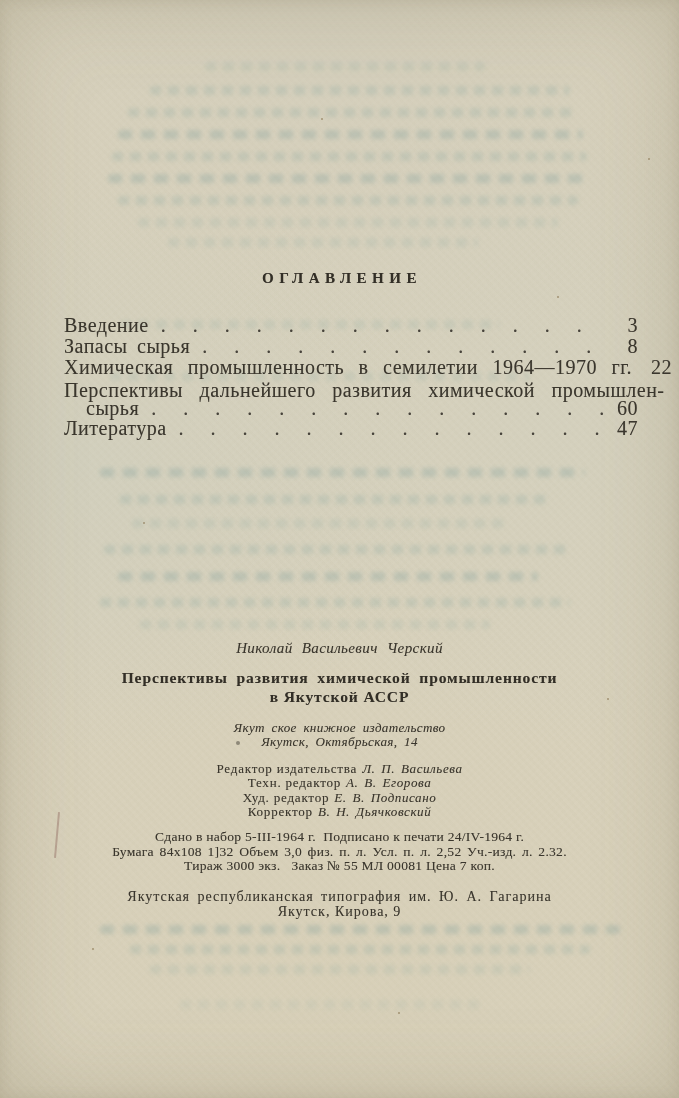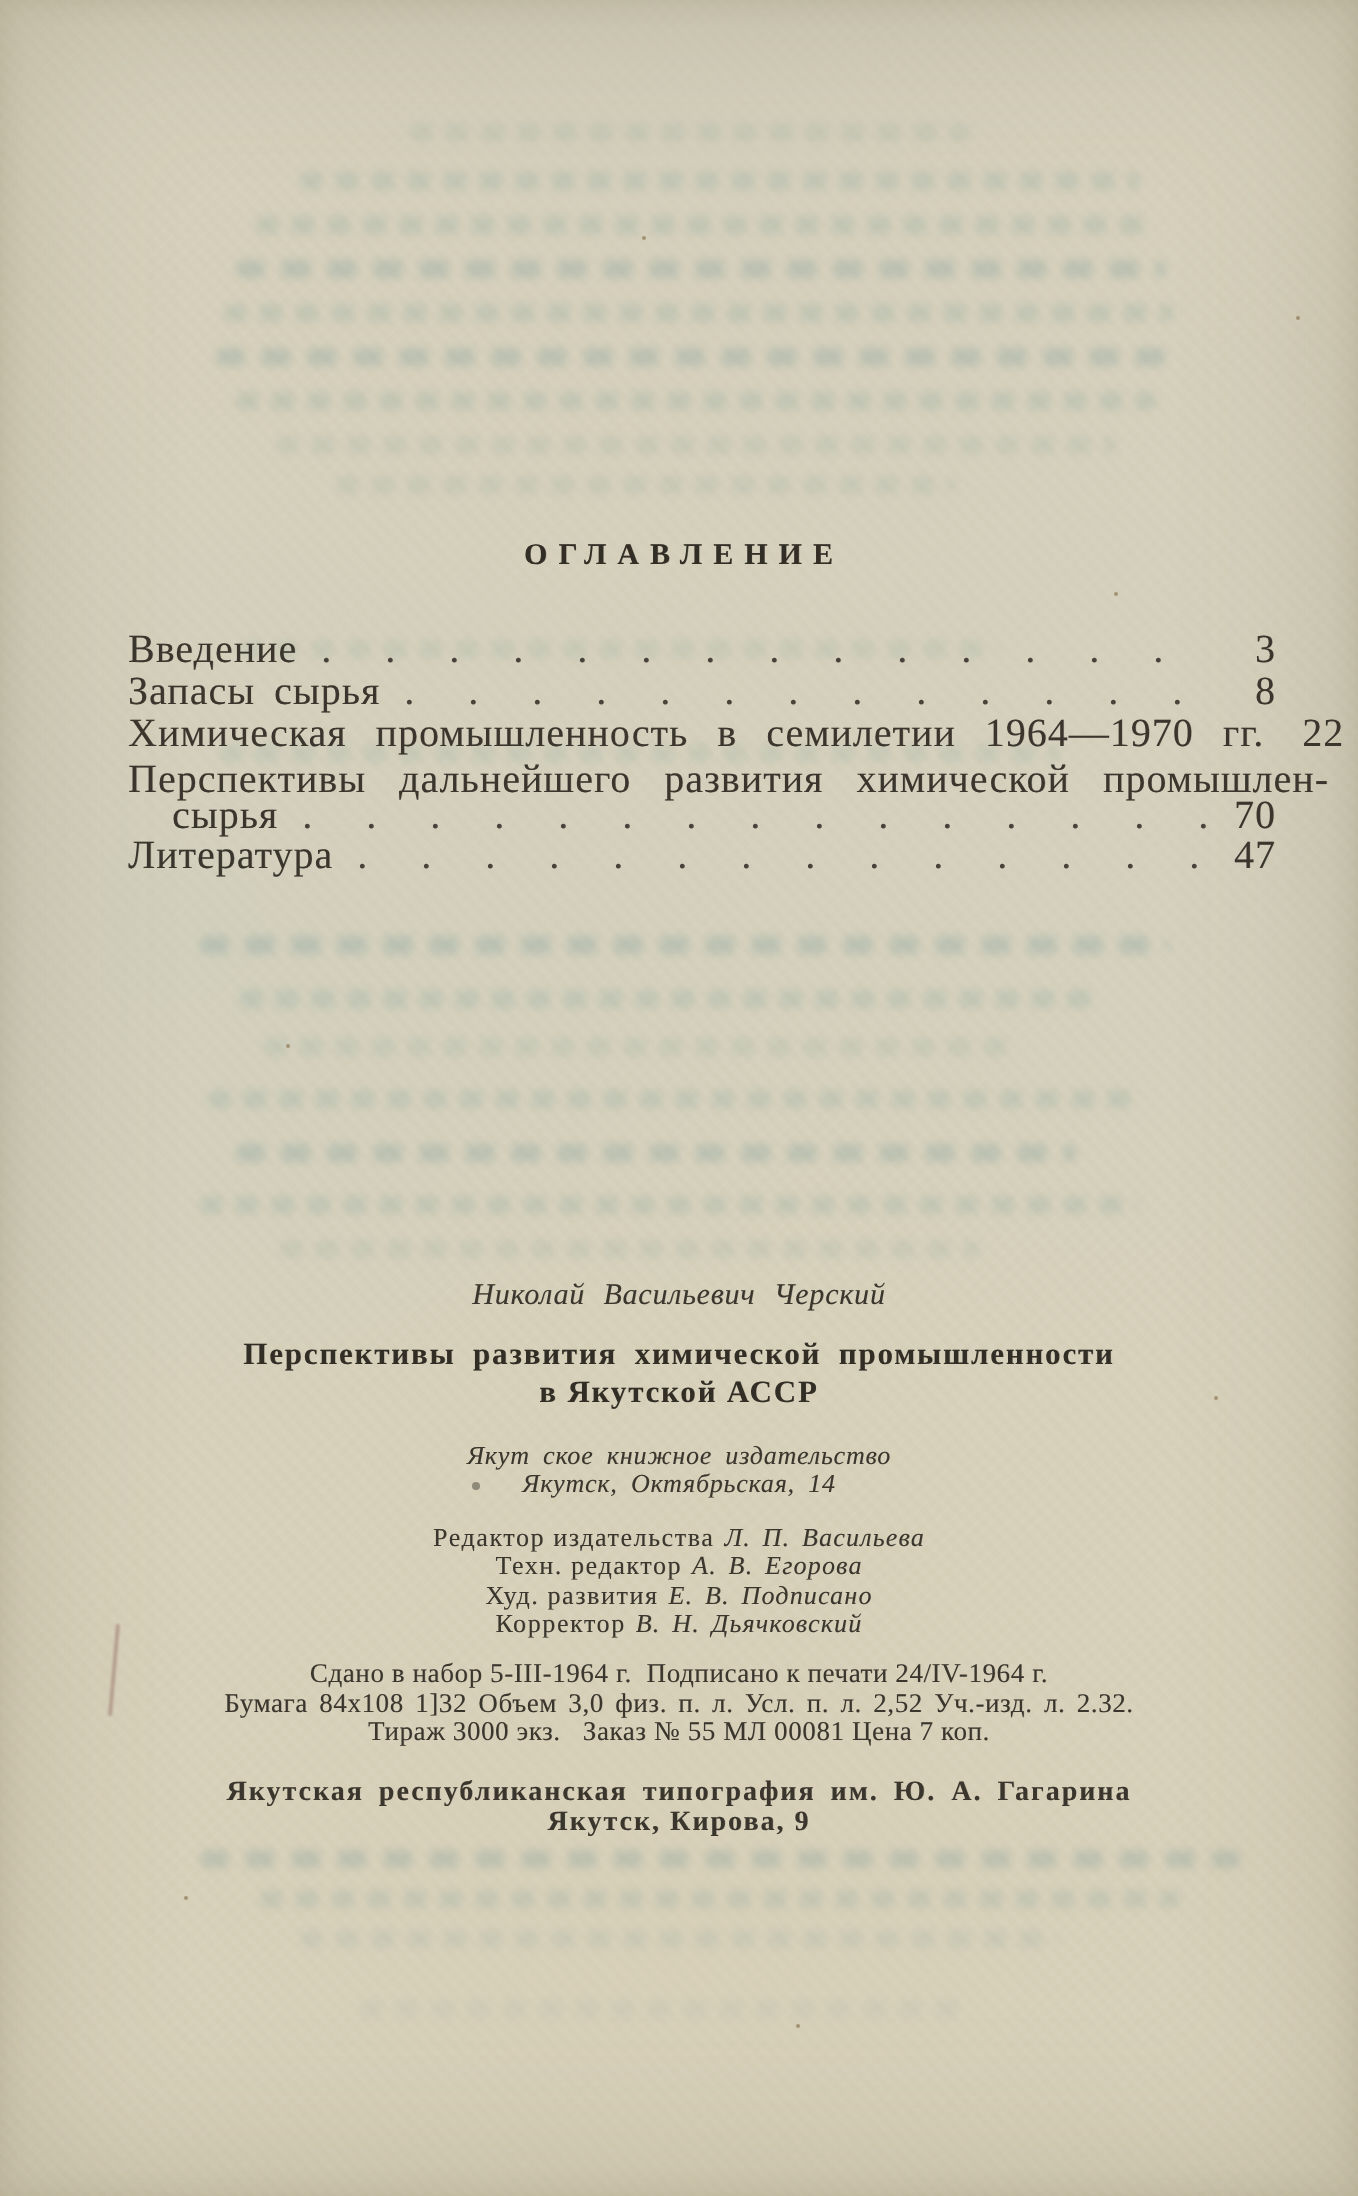--- a/index.html
+++ b/index.html
@@ -55,21 +55,21 @@
   .author{top:640px;font-size:15px;font-style:italic;word-spacing:5px;letter-spacing:.4px;}
   .btitle{top:668px;font-size:15.5px;font-weight:700;line-height:19px;letter-spacing:.9px;color:#322e26;}
   .btitle .l1{word-spacing:4px;}
   .publisher{top:721px;font-size:13px;font-style:italic;line-height:13.8px;word-spacing:3px;letter-spacing:.4px;}
   .staff{top:762px;font-size:13px;line-height:14.3px;}
   .staff .role{letter-spacing:.8px;margin-right:5px;}
   .staff .name{font-style:italic;letter-spacing:.6px;word-spacing:2px;}
   .imprint{top:830px;font-size:13.5px;line-height:14.7px;letter-spacing:.3px;}
   .imprint div{white-space:pre;}
   .imprint .l2{word-spacing:2px;}
-  .printer{top:890px;font-size:14px;line-height:14.5px;letter-spacing:1px;font-weight:bold;}
+  .printer{top:890px;font-size:14px;line-height:14.5px;letter-spacing:1px;}
   .printer .l1{word-spacing:3px;}
 </style>
 </head>
 <body>
 
 <div class="page">
 
   <div>
     <div class="ghost g2" style="top:62px;left:205px;width:280px"></div>
     <div class="ghost" style="top:86px;left:150px;width:420px"></div>
@@ -134,21 +134,21 @@
     <span class="pg">22</span>
   </div>
 
   <div class="trow r4">
     <span class="lbl ws11">Перспективы дальнейшего развития химической промышлен-</span>
   </div>
 
   <div class="trow r4b">
     <span class="lbl indent">сырья</span>
     <span class="dots">. . . . . . . . . . . . . . . . . . . . . . . . . . . . . . . . . . . . . . . .</span>
-    <span class="pg">70</span>
+    <span class="pg">60</span>
   </div>
 
   <div class="trow r5">
     <span class="lbl">Литература</span>
     <span class="dots">. . . . . . . . . . . . . . . . . . . . . . . . . . . . . . . . . . . . . . . .</span>
     <span class="pg">47</span>
   </div>
 
   <div class="cblock btitle">
     <div class="l1">Перспективы развития химической промышленности</div>
@@ -163,21 +163,21 @@
   </div>
 
   <div class="cblock staff">
     <div>
       <span class="role">Редактор издательства</span><span class="name">Л. П. Васильева</span>
     </div>
     <div>
       <span class="role">Техн. редактор</span><span class="name">А. В. Егорова</span>
     </div>
     <div>
-      <span class="role">Худ. развития</span><span class="name">Е. В. Подписано</span>
+      <span class="role">Худ. редактор</span><span class="name">Е. В. Подписано</span>
     </div>
     <div>
       <span class="role">Корректор</span><span class="name">В. Н. Дьячковский</span>
     </div>
   </div>
 
   <div class="cblock imprint">
     <div class="l1">Сдано в набор 5-III-1964 г.  Подписано к печати 24/IV-1964 г.</div>
     <div class="l2">Бумага 84х108 1]32 Объем 3,0 физ. п. л. Усл. п. л. 2,52 Уч.-изд. л. 2.32.</div>
     <div class="l3">Тираж 3000 экз.   Заказ № 55 МЛ 00081 Цена 7 коп.</div>

